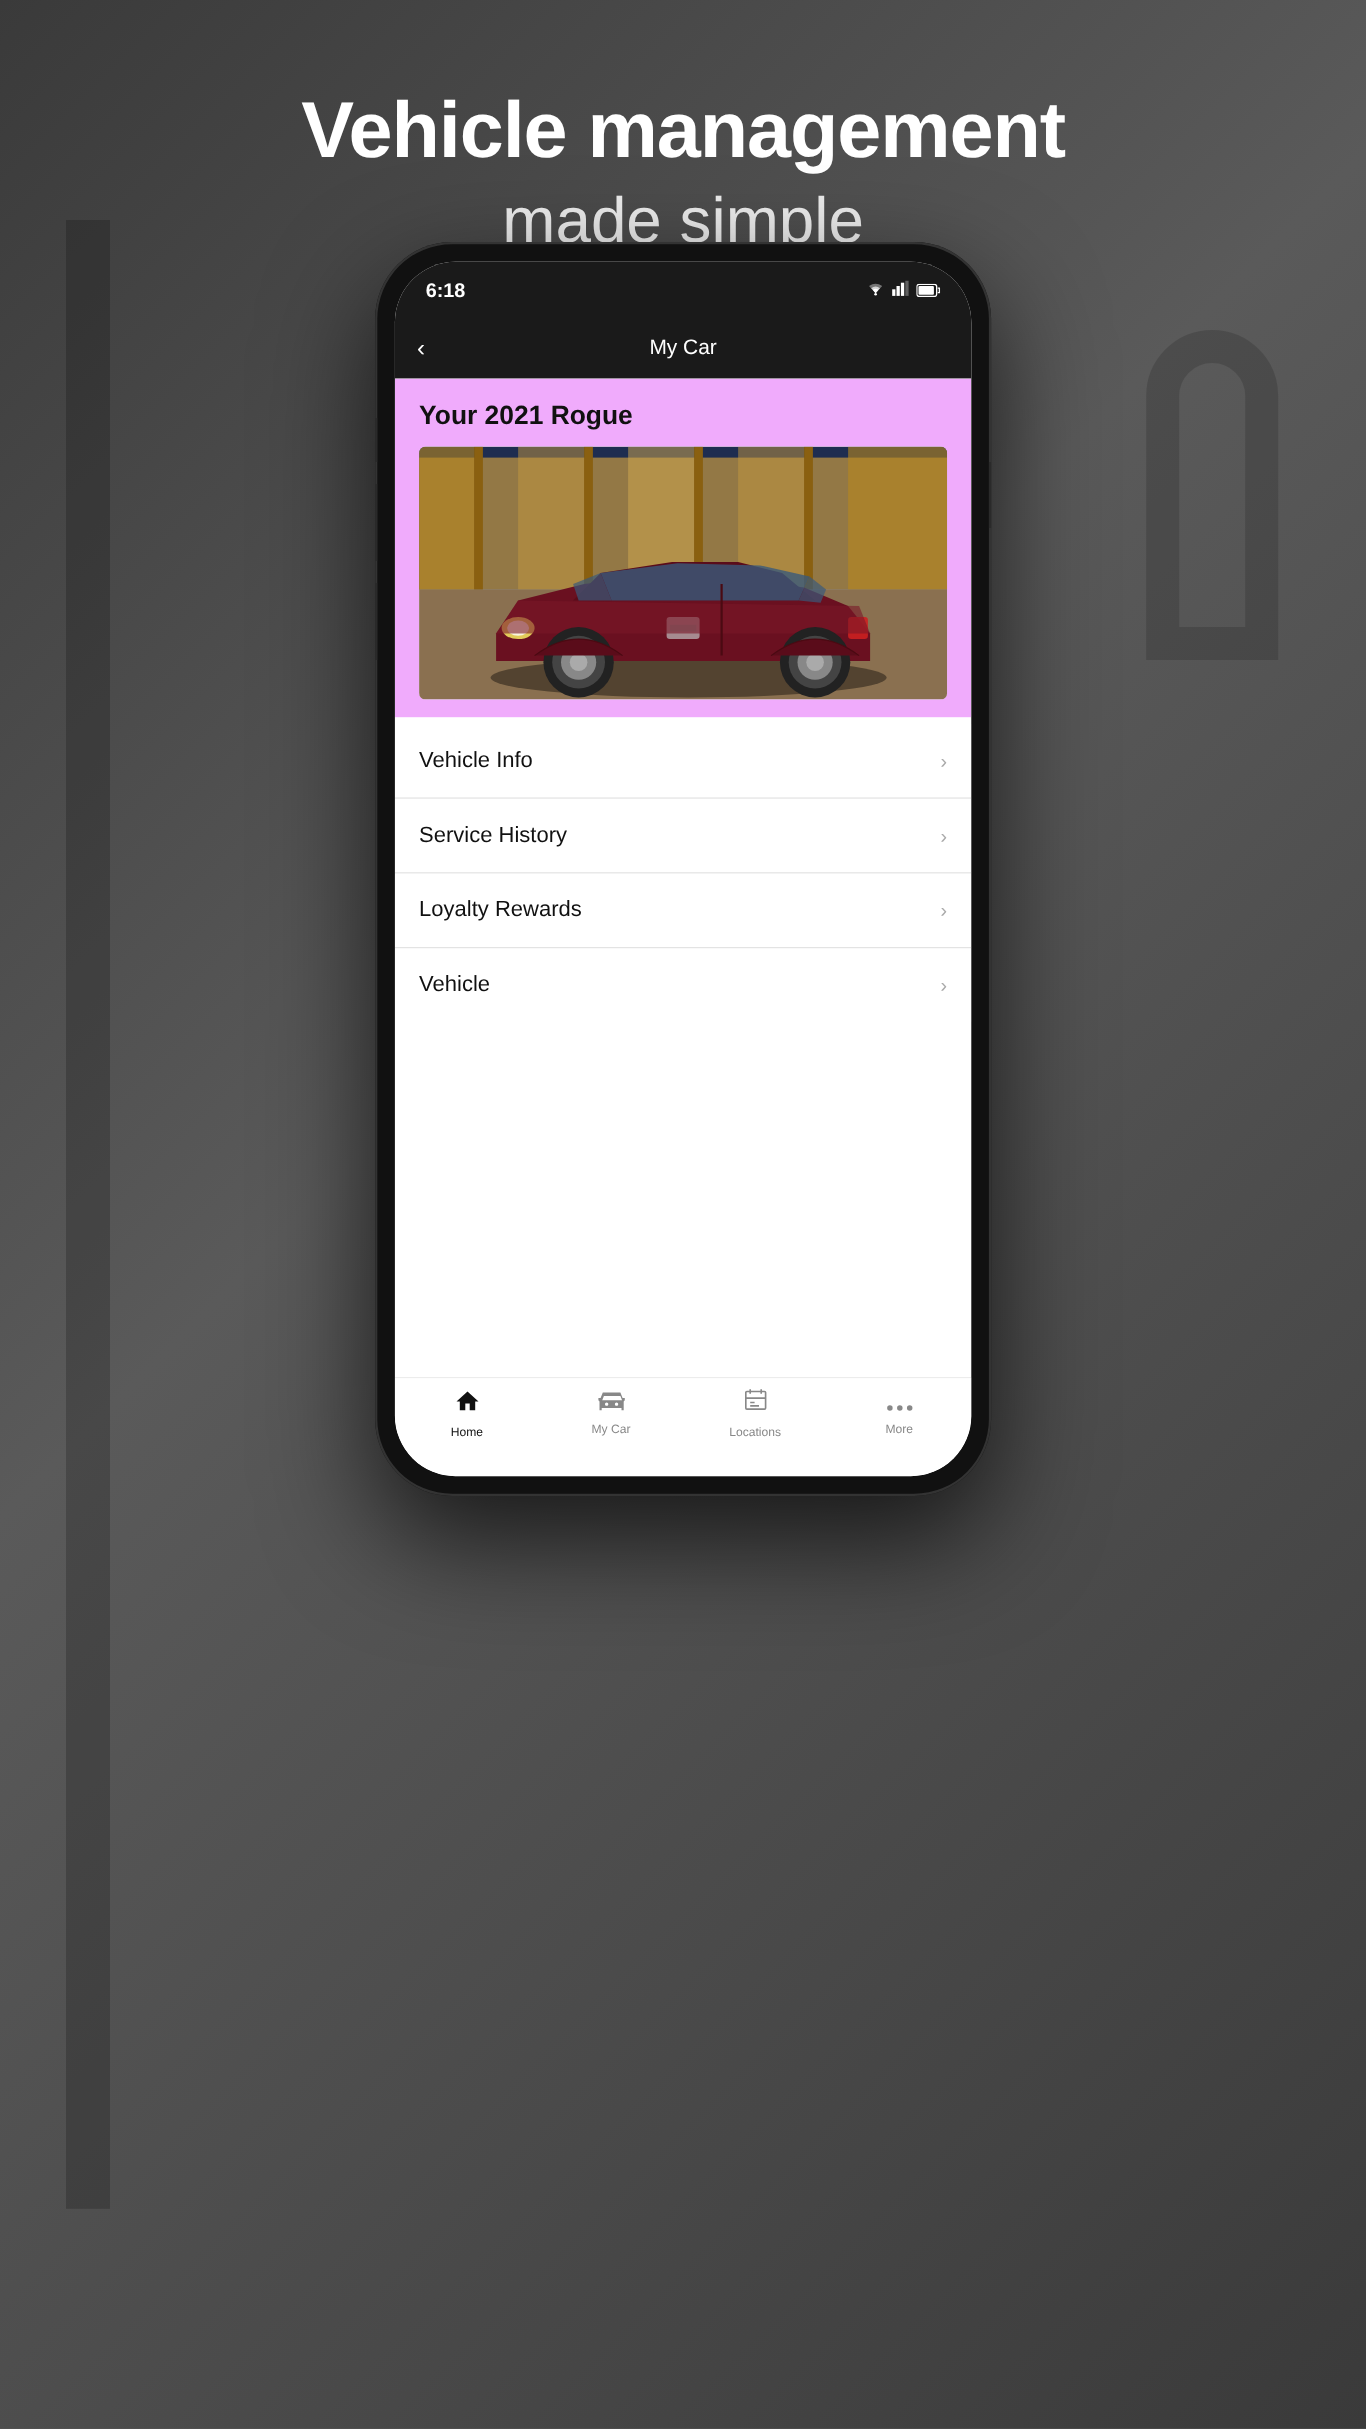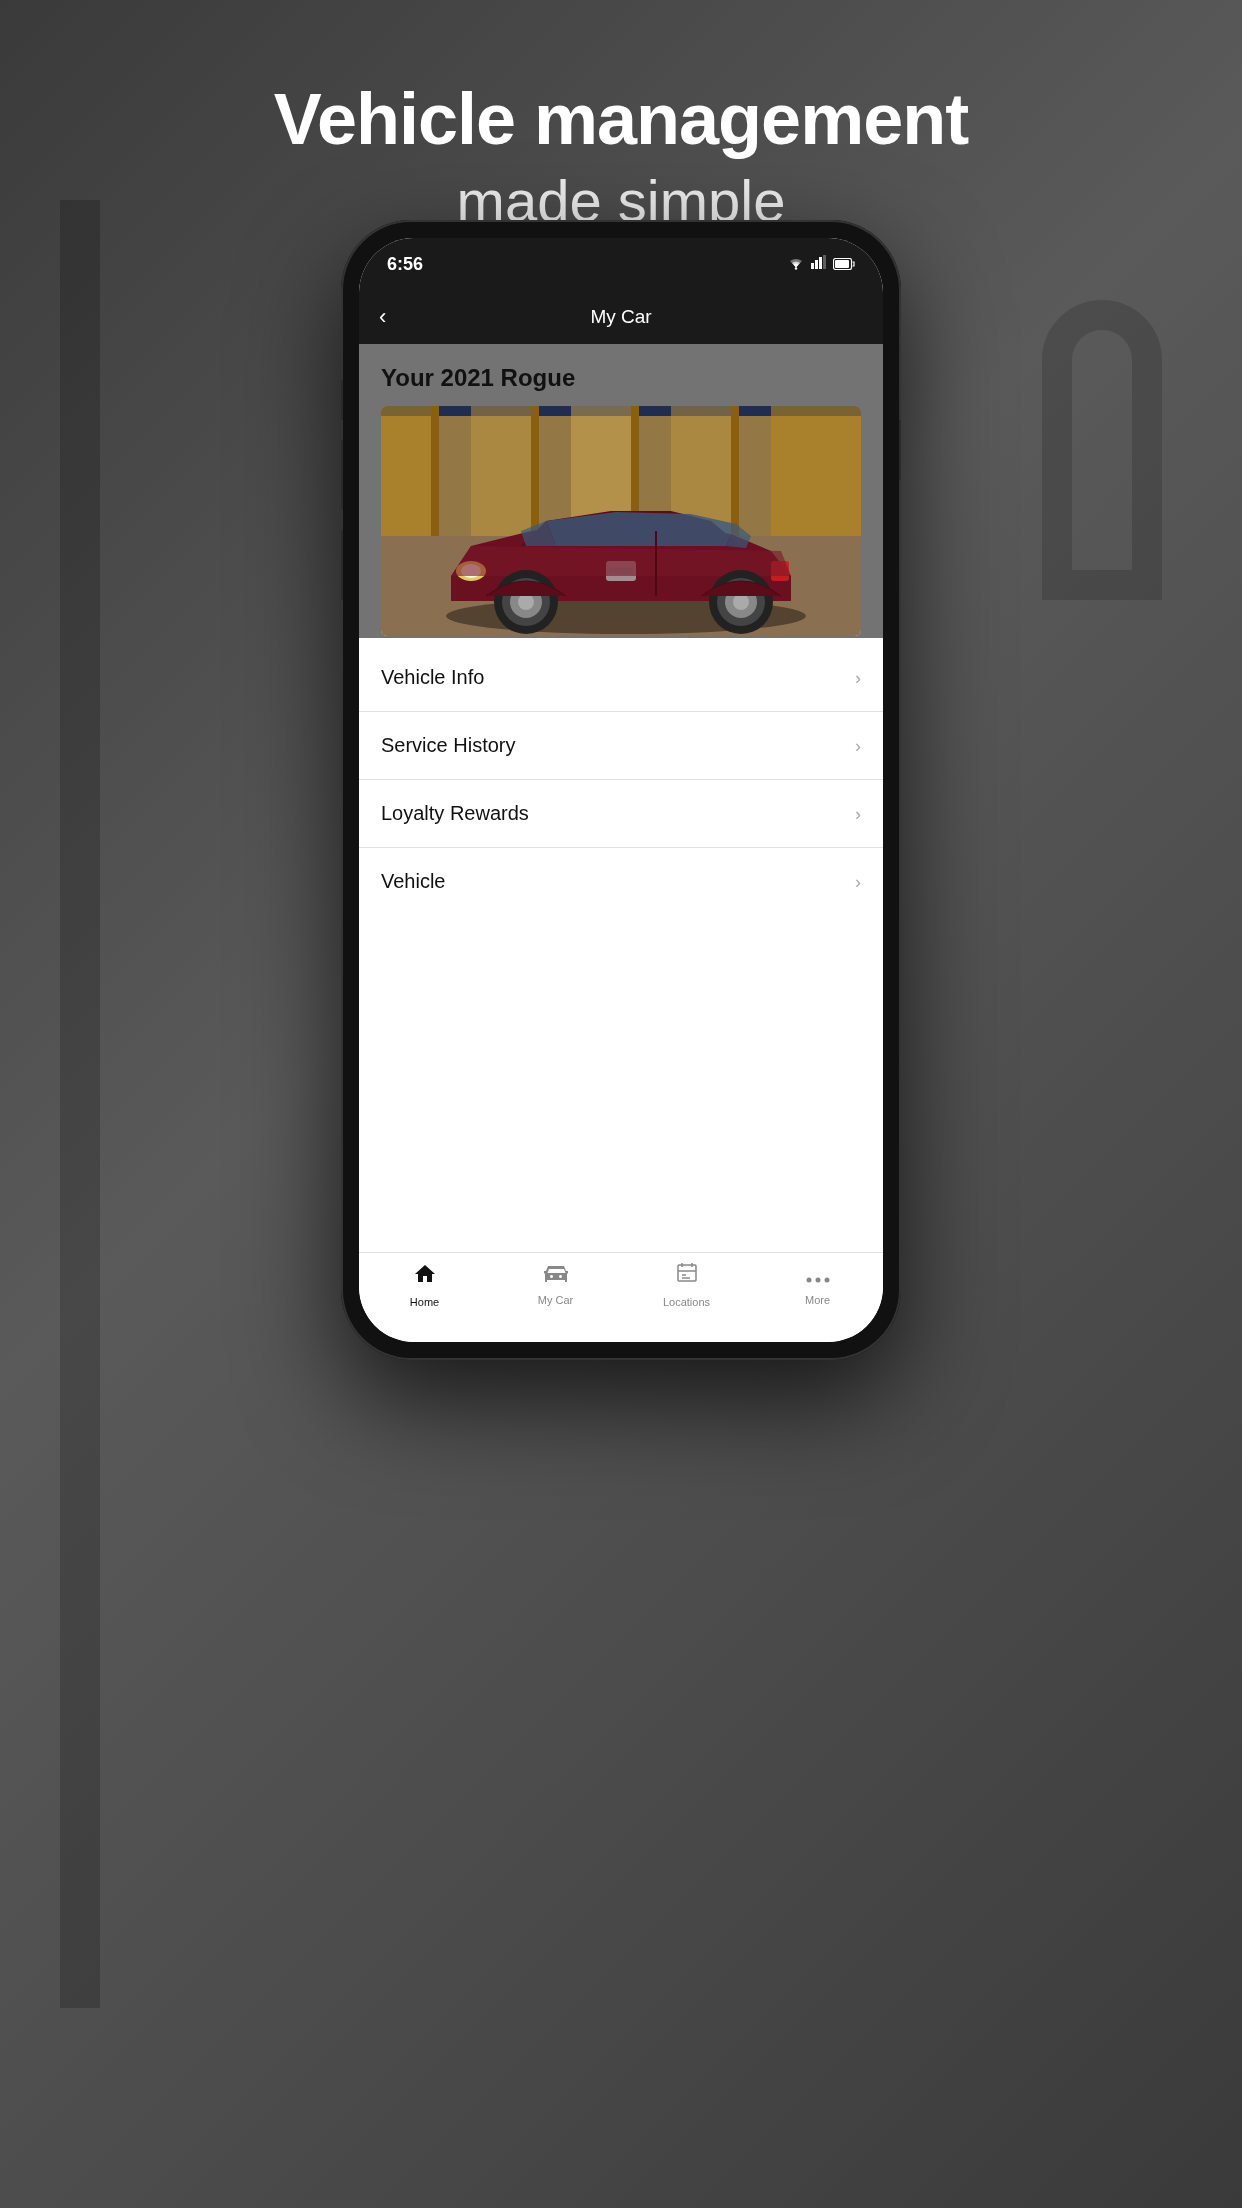--- a/index.html
+++ b/index.html
@@ -115,22 +115,22 @@
     }
 
     .nav-title {
       color: white;
       font-size: 19px;
       font-weight: 500;
     }
 
     
     .vehicle-card {
-      background: #737373;
-      padding: 20px 22px 2px 22px;
+      background: #f0abfc;
+      padding: 20px 22px 16px 22px;
     }
 
     .vehicle-title {
       font-size: 24px;
       font-weight: 700;
       color: #111;
       margin-bottom: 14px;
     }
 
     .vehicle-image-container {
@@ -307,21 +307,21 @@
 <div class="phone-frame">
   <div class="side-button-right"></div>
   <div class="side-button-left-1"></div>
   <div class="side-button-left-2"></div>
   <div class="side-button-left-3"></div>
 
   <div class="phone-screen">
     <div class="phone-content">
 
       <div class="status-bar">
-        <span class="status-time">6:56</span>
+        <span class="status-time">6:18</span>
         <div class="status-icons">
           <span style="color:white;font-size:15px;">
             <svg width="18" height="14" viewBox="0 0 18 14" fill="white">
               <path d="M9 11.5 L11.5 8.5 Q9 6.5 6.5 8.5 Z"></path>
               <path d="M9 11.5 L13 7 Q9 4 5 7 Z" opacity="0.7"></path>
               <path d="M9 11.5 L15 5 Q9 1 3 5 Z" opacity="0.4"></path>
               <circle cx="9" cy="12.5" r="1.2"></circle>
             </svg>
           </span>
           <span style="color:white;">

